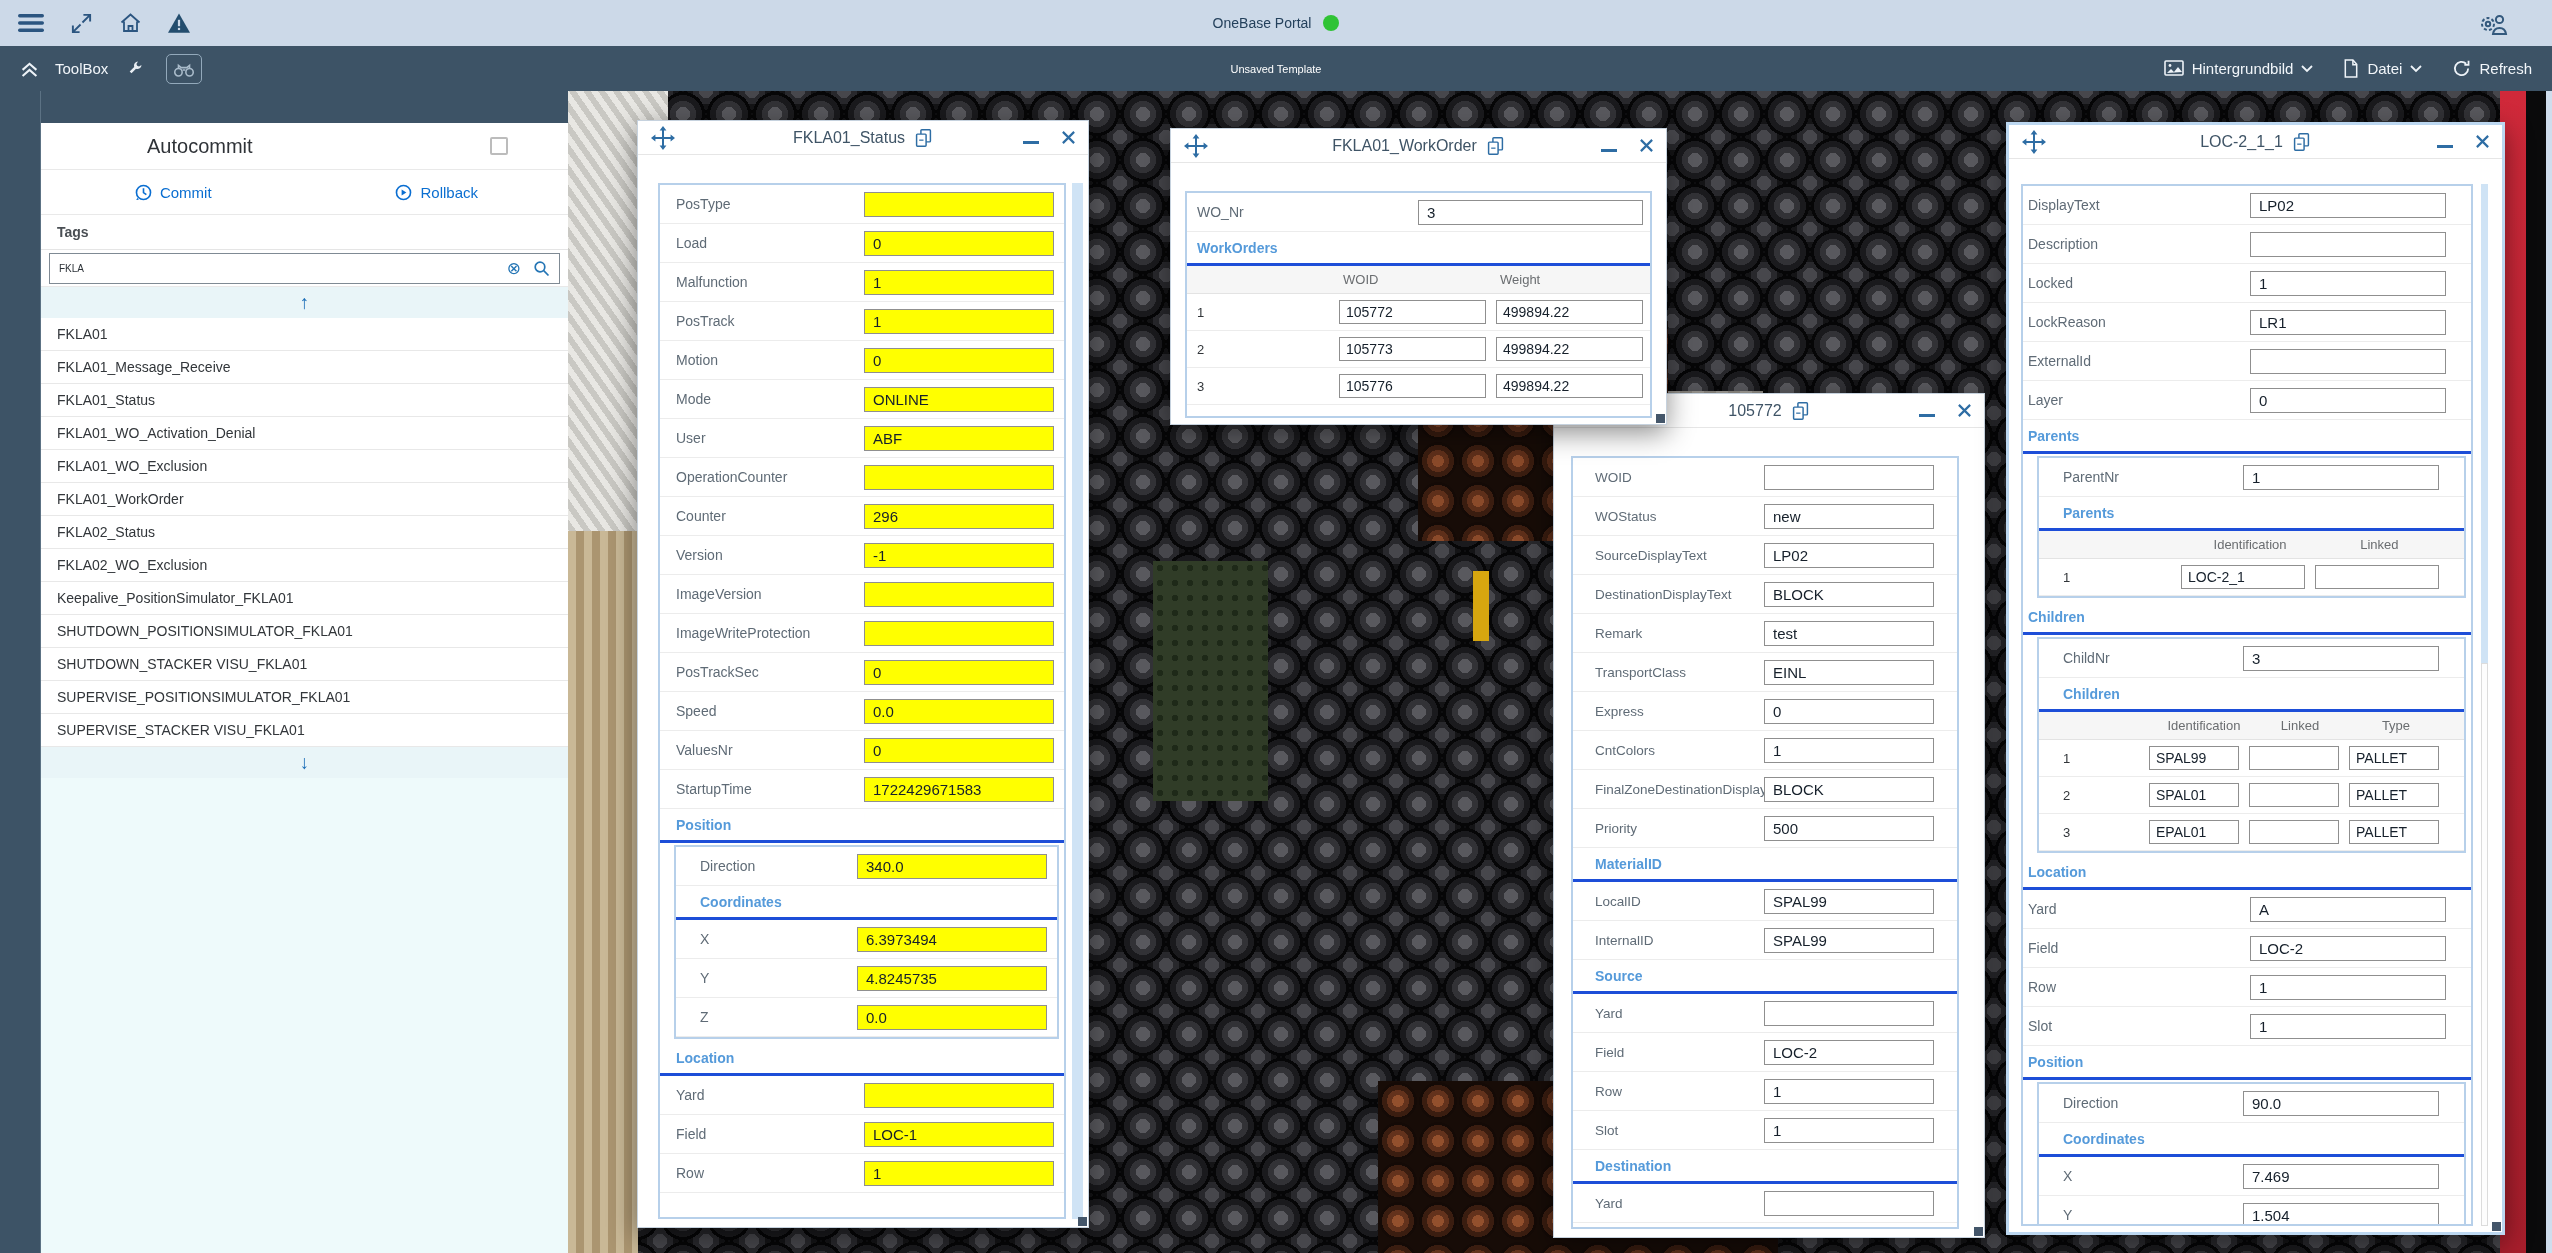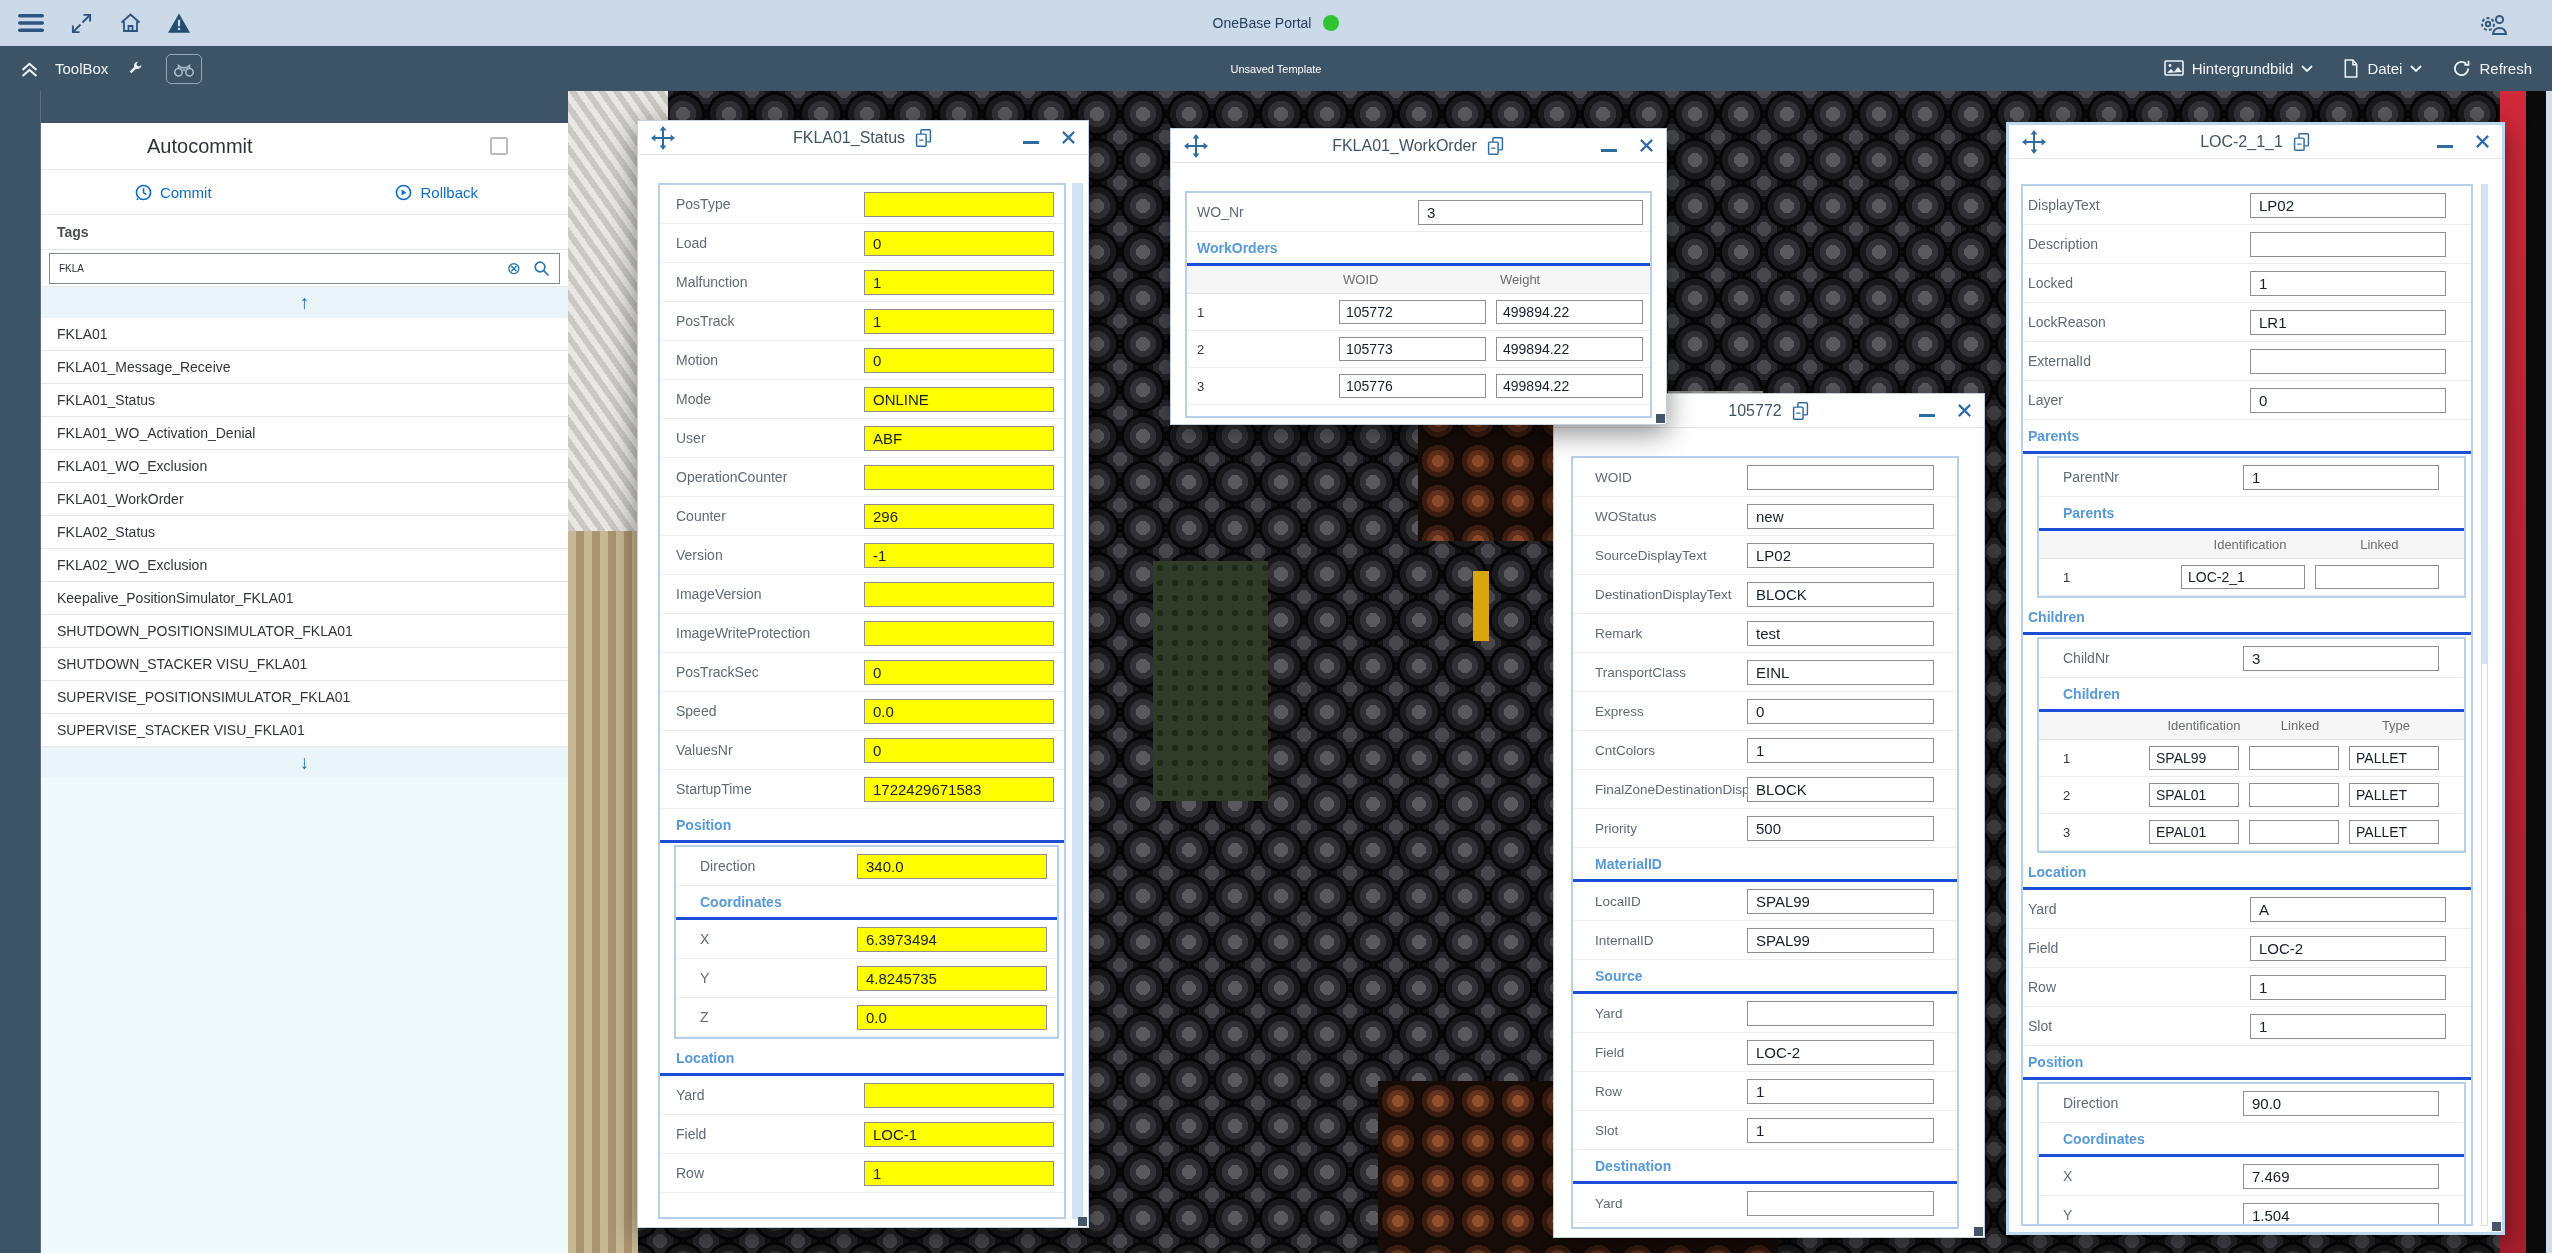--- a/index.html
+++ b/index.html
@@ -102,21 +102,21 @@
   .dlg-status .finput{width:190px;background:#ffff00}
   .dlg-status .group .frow,.dlg-status .group .hrow{padding-left:24px}
 
   .dlg-wo .frow,.dlg-wo .hrow,.dlg-wo .trow,.dlg-wo .throw{padding:0 7px 0 10px}
   .dlg-wo .finput{width:225px}
   .dlg-wo .idx{width:132px}
   .dlg-wo .tinput,.dlg-wo .hcell{width:147px}
   .dlg-wo .hcell{text-align:left;padding-left:4px}
 
   .dlg-105772 .frow,.dlg-105772 .hrow{padding:0 23px 0 22px}
-  .dlg-105772 .finput{width:187px}
+  .dlg-105772 .finput{width:170px}
   .dlg-105772 .flabel{font-size:13.5px}
 
   .dlg-loc .frow,.dlg-loc .hrow,.dlg-loc .trow,.dlg-loc .throw{padding:0 25px 0 5px}
   .dlg-loc .finput{width:196px}
   .dlg-loc .group .frow,.dlg-loc .group .hrow,.dlg-loc .group .trow,.dlg-loc .group .throw{padding-left:24px}
   .dlg-loc .tbl2 .idx{width:122px}
   .dlg-loc .tbl2 .tinput,.dlg-loc .tbl2 .hcell{width:124px}
   .dlg-loc .tbl3 .idx{width:92px}
   .dlg-loc .tbl3 .tinput,.dlg-loc .tbl3 .hcell{width:90px}
 </style>

